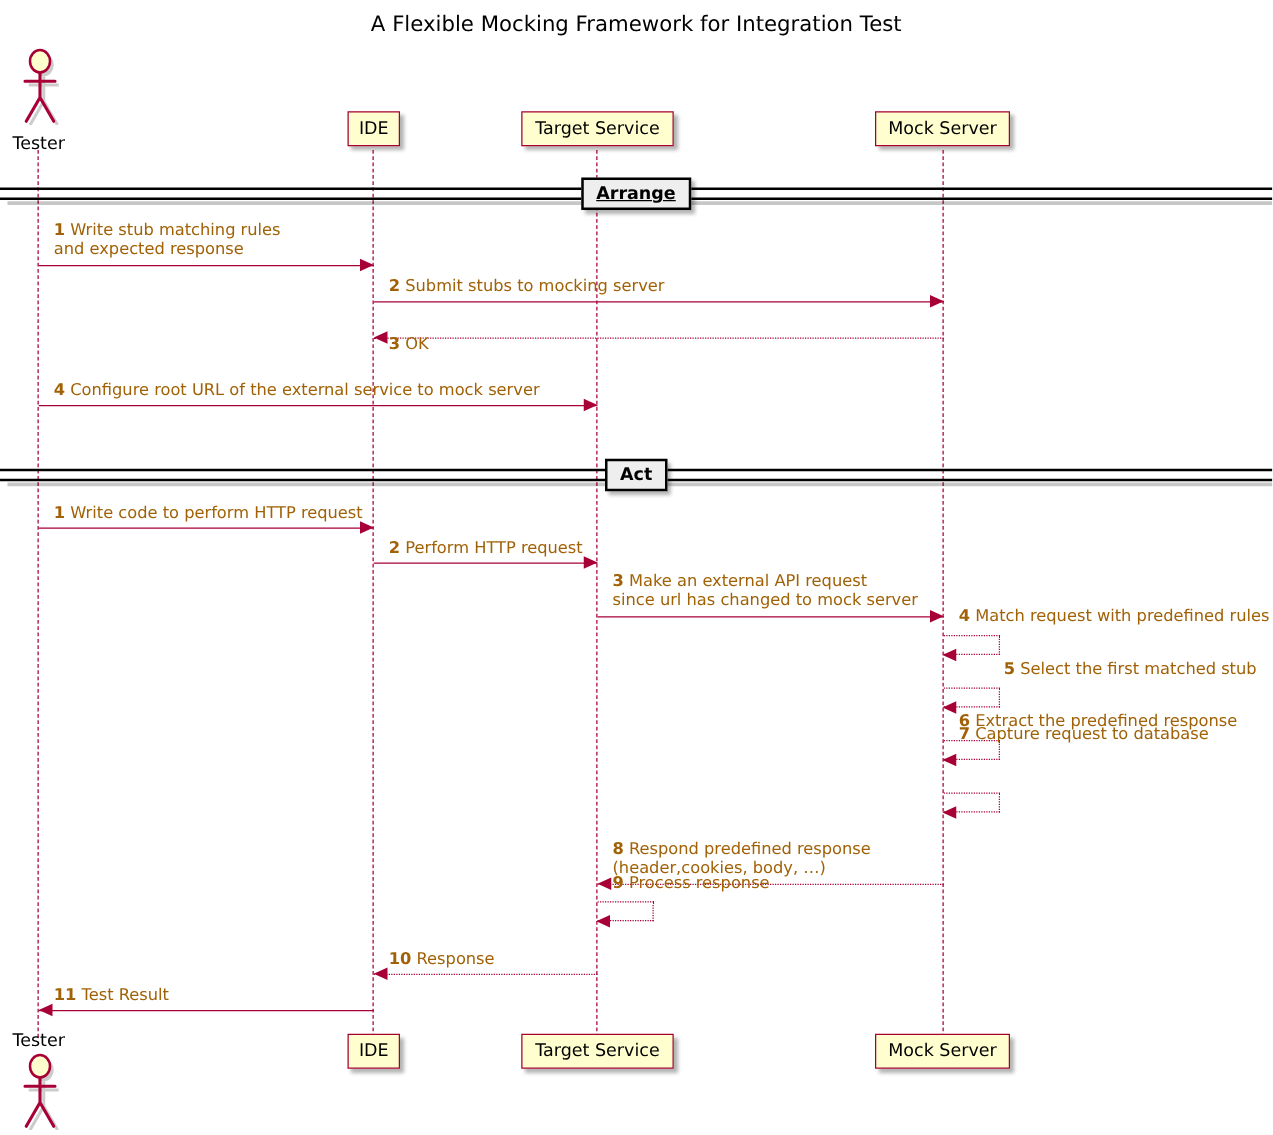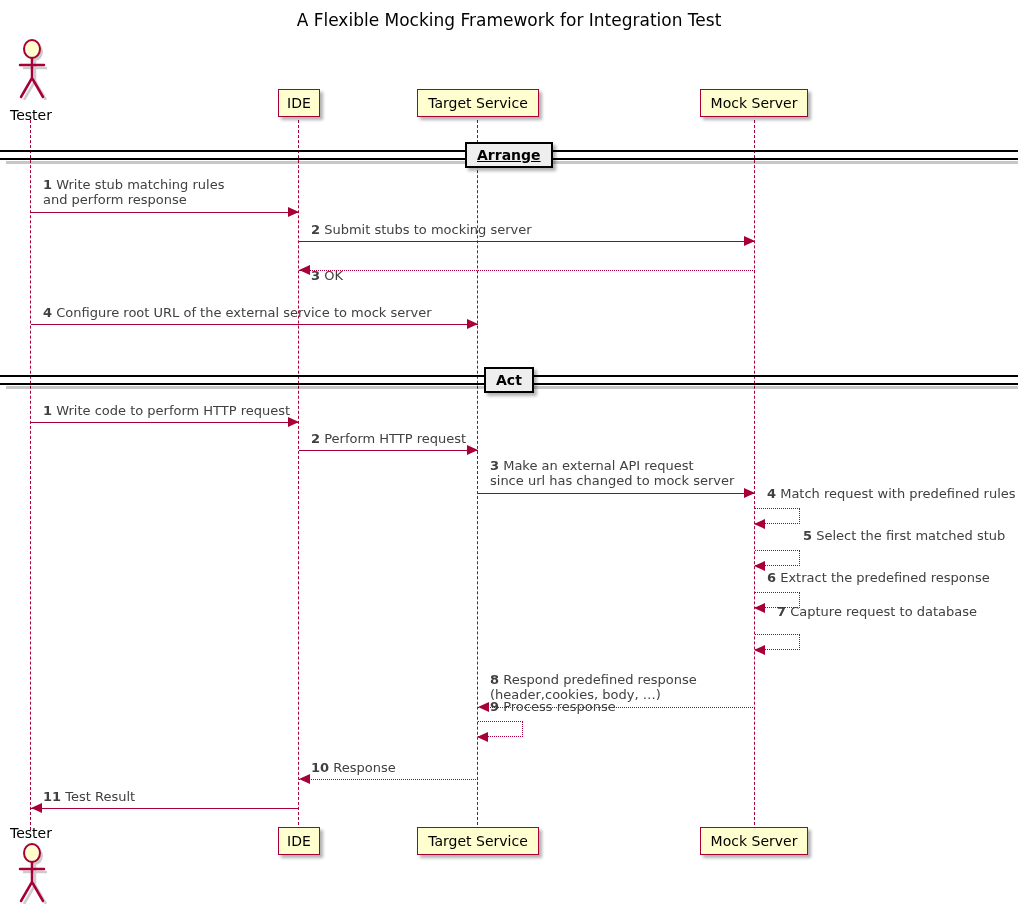--- a/index.html
+++ b/index.html
@@ -122,21 +122,21 @@
     border-left: 11px solid #A80036;
   }
   .arrow-head.left {
     border-top: 5px solid transparent;
     border-bottom: 5px solid transparent;
     border-right: 11px solid #A80036;
   }
   .msg-label {
     position: absolute;
     font-size: 13px;
-    color: #404040;
+    color: #a16207;
     white-space: nowrap;
     line-height: 15px;
   }
   .msg-label .num {
     font-weight: bold;
   }
   
   .self-loop {
     position: absolute;
     box-sizing: border-box;
@@ -191,21 +191,21 @@
       <div class="divider-lines" style="top: 150px;"></div>
       <div class="divider-shadow" style="top: 161px;"></div>
       <div class="divider-label" style="top: 142px; left: 465px; text-decoration: underline;">Arrange</div>
       <div class="divider-lines" style="top: 375px;"></div>
       <div class="divider-shadow" style="top: 386px;"></div>
       <div class="divider-label" style="top: 367px; left: 484px;">Act</div>
     </div>
   <div id="layer-messages">
       <div class="msg-line" style="left: 31px; top: 212px; width: 268px;"></div>
       <div class="arrow-head right" style="top: 207px; left: 288px;"></div>
-      <div class="msg-label" style="top: 177px; left: 43px;"><span class="num">1</span> <span>Write stub matching rules</span><br><span>and perform response</span></div>
+      <div class="msg-label" style="top: 177px; left: 43px;"><span class="num">1</span> <span>Write stub matching rules</span><br><span>and expected response</span></div>
       <div class="msg-line" style="left: 299px; top: 241px; width: 456px;"></div>
       <div class="arrow-head right" style="top: 236px; left: 744px;"></div>
       <div class="msg-label" style="top: 222px; left: 311px;"><span class="num">2</span> <span>Submit stubs to mocking server</span></div>
       <div class="msg-line dotted" style="left: 299px; top: 270px; width: 456px;"></div>
       <div class="arrow-head left" style="top: 265px; left: 299px;"></div>
       <div class="msg-label" style="top: 268px; left: 311px;"><span class="num">3</span> <span>OK</span></div>
       <div class="msg-line" style="left: 31px; top: 324px; width: 447px;"></div>
       <div class="arrow-head right" style="top: 319px; left: 467px;"></div>
       <div class="msg-label" style="top: 305px; left: 43px;"><span class="num">4</span> <span>Configure root URL of the external service to mock server</span></div>
       <div class="msg-line" style="left: 31px; top: 422px; width: 268px;"></div>
@@ -221,21 +221,21 @@
       <div class="arrow-head left" style="left: 754px; top: 519px;"></div>
       <div class="msg-label" style="left: 767px; top: 486px;"><span class="num">4</span> <span>Match request with predefined rules</span></div>
       <div class="self-loop" style="left: 755px; top: 550px;"></div>
       <div class="arrow-head left" style="left: 754px; top: 561px;"></div>
       <div class="msg-label" style="left: 767px; top: 528px; margin-left: 36px;"><span class="num">5</span> <span>Select the first matched stub</span></div>
       <div class="self-loop" style="left: 755px; top: 592px;"></div>
       <div class="arrow-head left" style="left: 754px; top: 603px;"></div>
       <div class="msg-label" style="left: 767px; top: 570px;"><span class="num">6</span> <span>Extract the predefined response</span></div>
       <div class="self-loop" style="left: 755px; top: 634px;"></div>
       <div class="arrow-head left" style="left: 754px; top: 645px;"></div>
-      <div class="msg-label" style="left: 767px; top: 604px; margin-left: 10px;"><span class="num">7</span> <span>Capture request to database</span></div>
+      <div class="msg-label" style="left: 767px; top: 580px;"><span class="num">7</span> <span>Capture request to database</span></div>
       <div class="msg-line dotted" style="left: 478px; top: 707px; width: 277px;"></div>
       <div class="arrow-head left" style="top: 702px; left: 478px;"></div>
       <div class="msg-label" style="top: 672px; left: 490px;"><span class="num">8</span> <span>Respond predefined response</span><br><span>(header,cookies, body, …)</span></div>
       <div class="self-loop" style="left: 478px; top: 721px;"></div>
       <div class="arrow-head left" style="left: 477px; top: 732px;"></div>
       <div class="msg-label" style="left: 490px; top: 699px;"><span class="num">9</span> <span>Process response</span></div>
       <div class="msg-line dotted" style="left: 299px; top: 779px; width: 179px;"></div>
       <div class="arrow-head left" style="top: 774px; left: 299px;"></div>
       <div class="msg-label" style="top: 760px; left: 311px;"><span class="num">10</span> <span>Response</span></div>
       <div class="msg-line" style="left: 31px; top: 808px; width: 268px;"></div>

